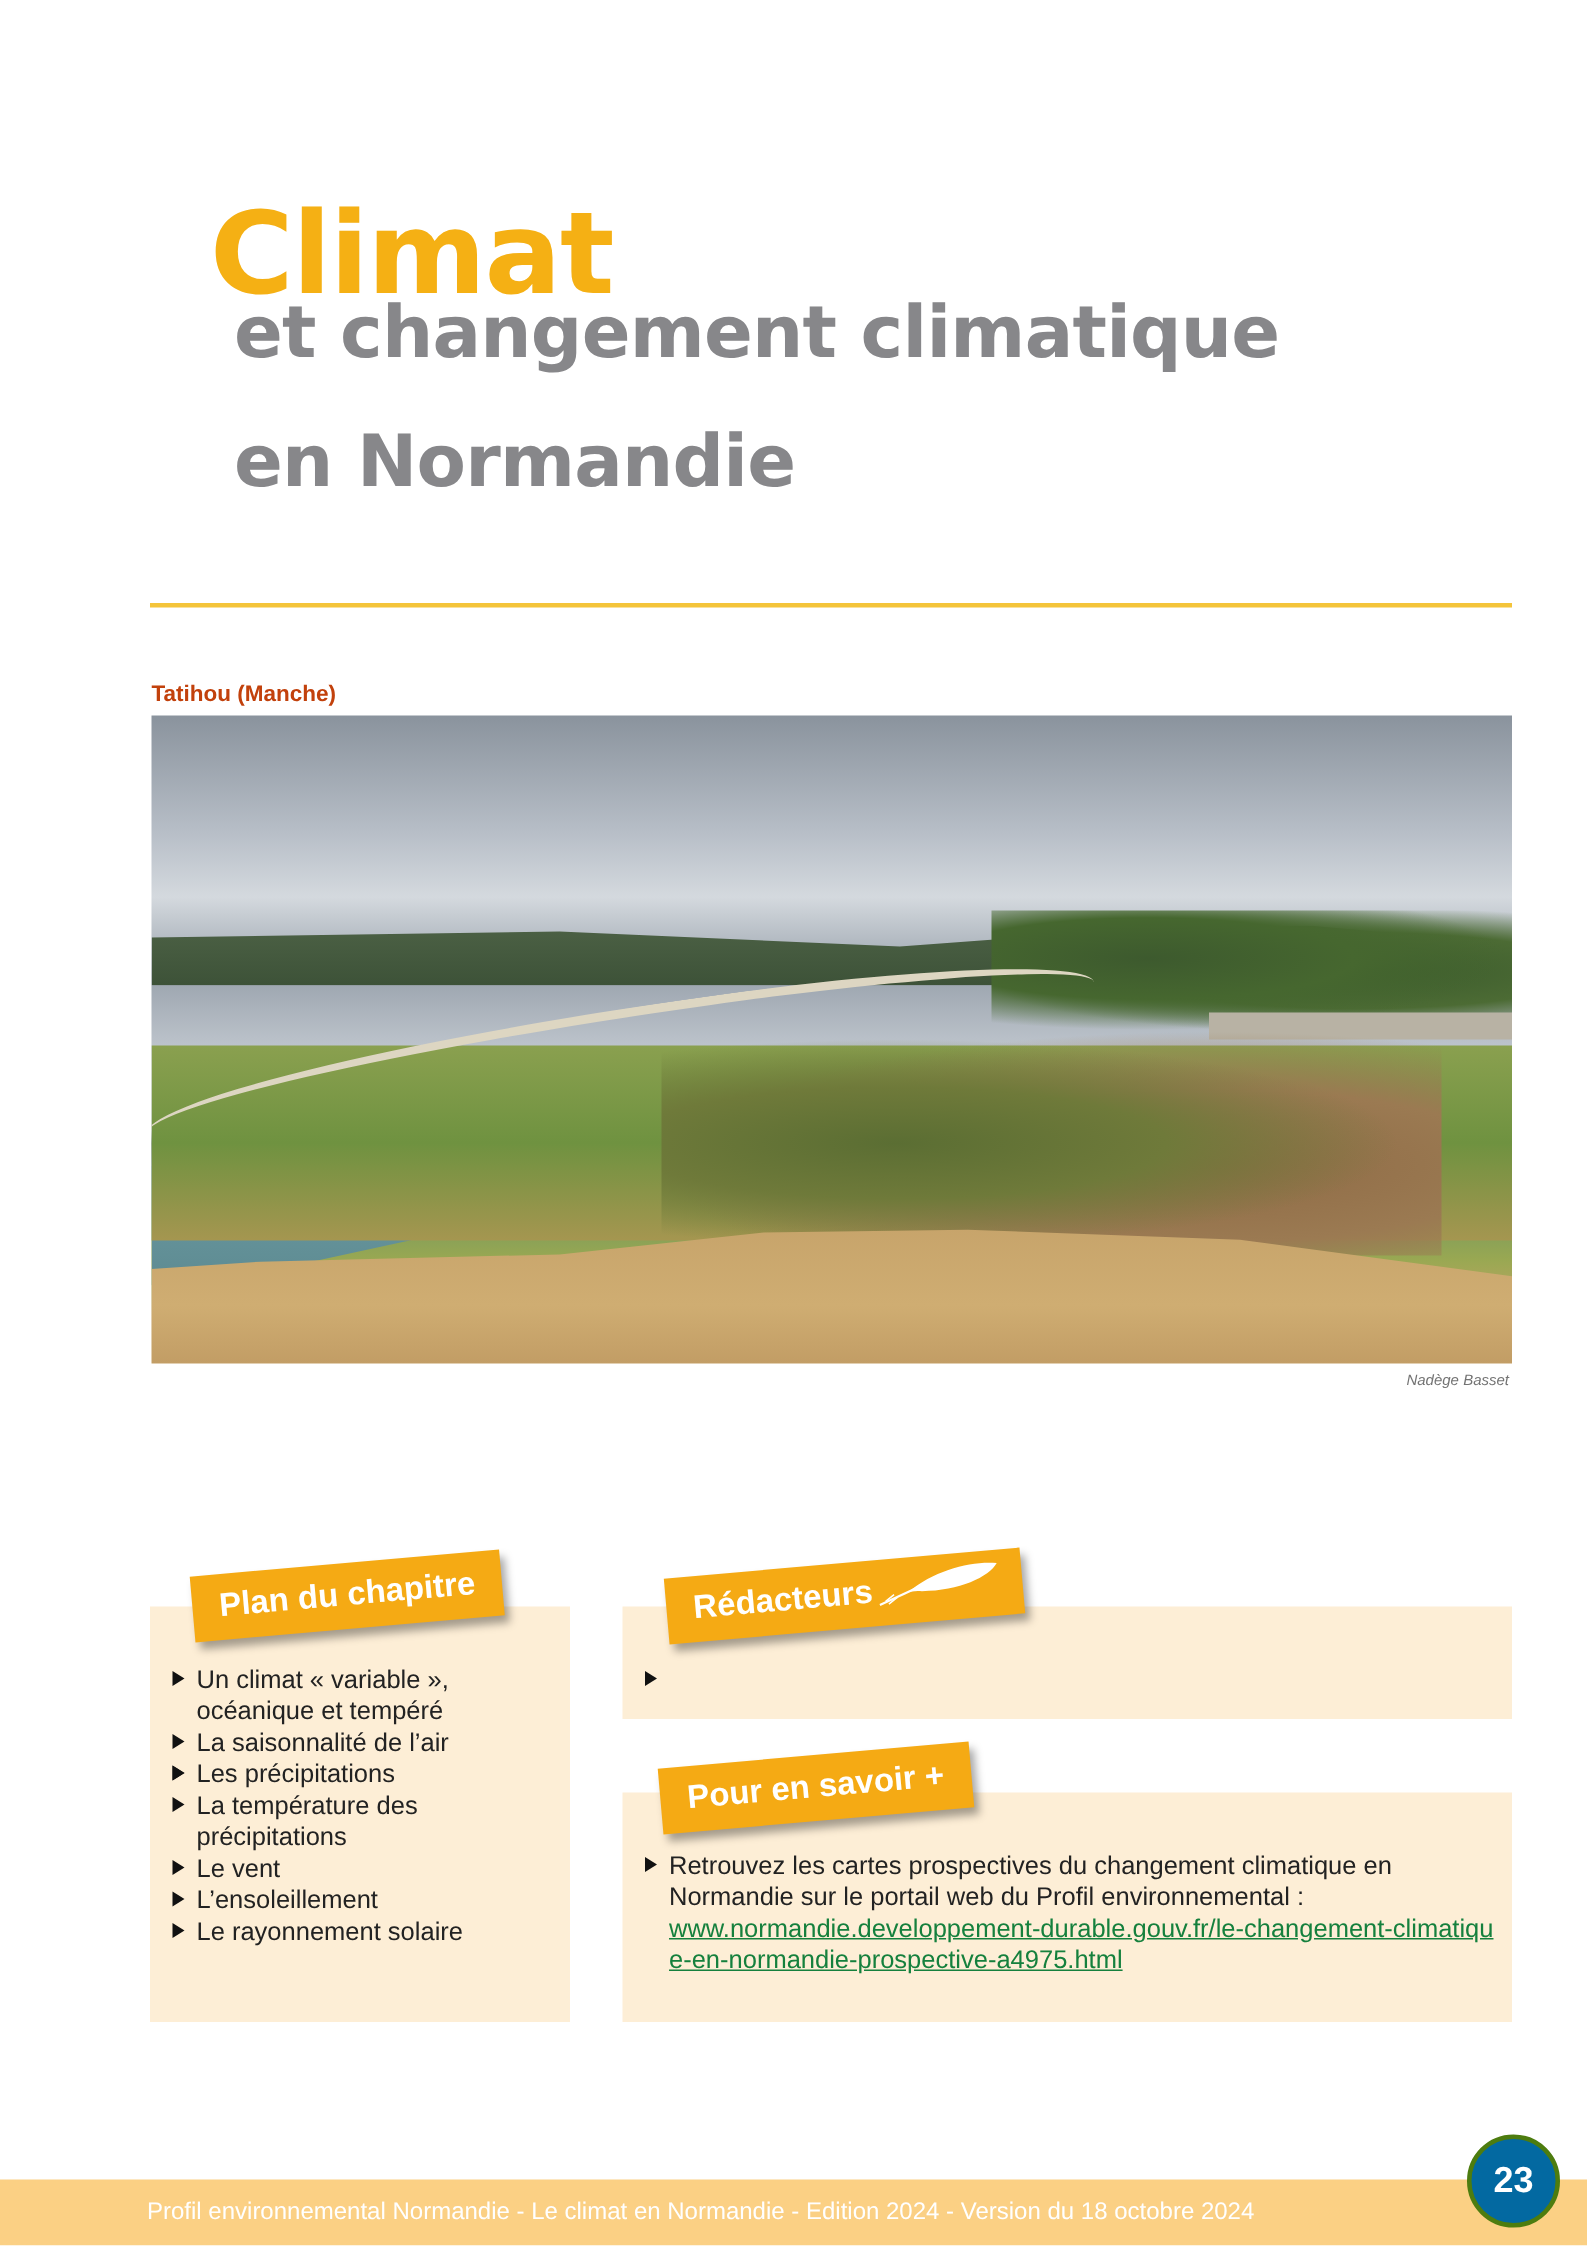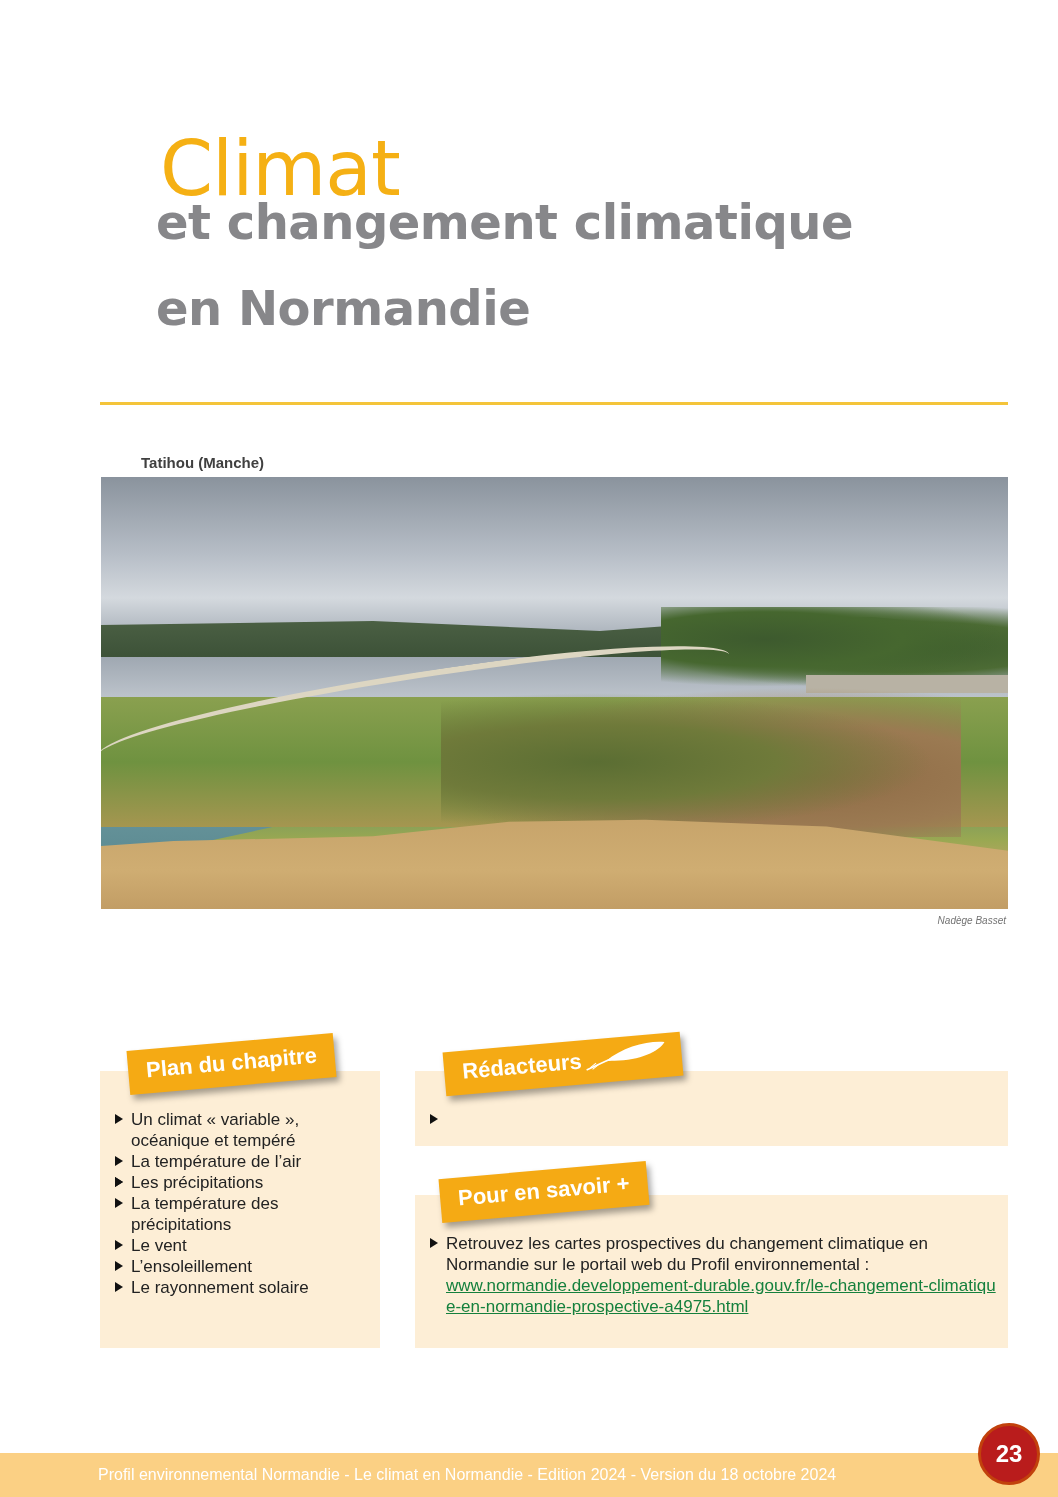--- a/index.html
+++ b/index.html
@@ -2,37 +2,37 @@
 <html><head>
   <meta charset="utf-8">
   <style>
     html, body { margin: 0; padding: 0; }
     body {
       width: 1058px; height: 1497px; position: relative; overflow: hidden;
       background: #ffffff;
       font-family: "DejaVu Sans", "Liberation Sans", sans-serif;
     }
     .title-main {
-      position: absolute; left: 160px; top: 80px;
-      font-size: 76px; font-weight: normal; color: #f5b014;
+      position: absolute; left: 140px; top: 80px;
+      font-size: 76px; font-weight: bold; color: #f5b014;
       letter-spacing: -1px; line-height: 1;
     }
     .title-sub {
       position: absolute; left: 156px; font-size: 48px; font-weight: bold;
       color: #87878a; line-height: 1; letter-spacing: -0.5px;
     }
     .title-sub.l1 { top: 198px; }
     .title-sub.l2 { top: 284px; }
     .rule {
       position: absolute; left: 100px; top: 402px; width: 908px; height: 3px;
       background: #f4c43a;
     }
     .photo-caption {
       position: absolute; left: 101px; top: 454px;
-      font-family: "Liberation Sans", sans-serif; font-size: 15px; font-weight: bold; color: #404040; margin-left: 40px;
+      font-family: "Liberation Sans", sans-serif; font-size: 15px; font-weight: bold; color: #c2410c;
     }
     .photo {
       position: absolute; left: 101px; top: 477px; width: 907px; height: 432px;
       overflow: hidden;
       background: linear-gradient(180deg, #8a939d 0%, #b7bec7 18%, #d4d9de 28%, #9aa3ad 40%, #c9cfd6 55%, #bcc4cc 64%, #4f6a55 66%, #6a8f8f 70%, #7a9a5c 77%, #99a852 84%, #c4a468 92%, #c9a66e 100%);
     }
     .photo .water {
       position: absolute; left: 0; top: 300px; width: 430px; height: 80px;
       background: linear-gradient(180deg, #6d9aa1, #5d8b92);
       clip-path: polygon(0 0, 100% 0, 55% 45%, 25% 80%, 0 100%);
@@ -110,21 +110,21 @@
       position: absolute; left: 0; top: 1453px; width: 1058px; height: 44px;
       background: #fbd084;
     }
     .footer-text {
       position: absolute; left: 98px; top: 1466px;
       font-family: "Liberation Sans", sans-serif; font-size: 16px; color: #ffffff;
       white-space: nowrap;
     }
     .page-num {
       position: absolute; left: 978px; top: 1423px; width: 56px; height: 56px;
-      border-radius: 50%; background: #b91c1c; border: 3px solid #c2410c;
+      border-radius: 50%; background: #0369a1; border: 3px solid #4d7c0f;
       color: #fff; font-family: "Liberation Sans", sans-serif; font-weight: bold;
       font-size: 24px; text-align: center; line-height: 56px;
     }
   </style>
 </head>
 <body>
 
 <h1 class="title-main">Climat</h1>
 <div class="title-sub l1">et changement climatique</div>
 <div class="title-sub l2">en Normandie</div>
@@ -141,21 +141,21 @@
   <div class="path"></div>
   <div class="bush"></div>
   <div class="ground"></div>
 </div>
 <div class="photo-credit">Nadège Basset</div>
 
 <div class="box plan"></div>
 <div class="tag plan-tag">Plan du chapitre</div>
 <ul class="list plan-list">
   <li><span class="tri"></span><span>Un climat « variable », océanique et tempéré</span></li>
-  <li><span class="tri"></span><span>La température de l’air</span></li>
+  <li><span class="tri"></span><span>La saisonnalité de l’air</span></li>
   <li><span class="tri"></span></li>
   <li><span class="tri"></span><span>Les précipitations</span></li>
   <li><span class="tri"></span><span>La température des précipitations</span></li>
   <li><span class="tri"></span><span>Le vent</span></li>
   <li><span class="tri"></span><span>L’ensoleillement</span></li>
   <li><span class="tri"></span><span>Le rayonnement solaire</span></li>
 </ul>
 
 <div class="box redac"></div>
 <div class="tag redac-tag">

